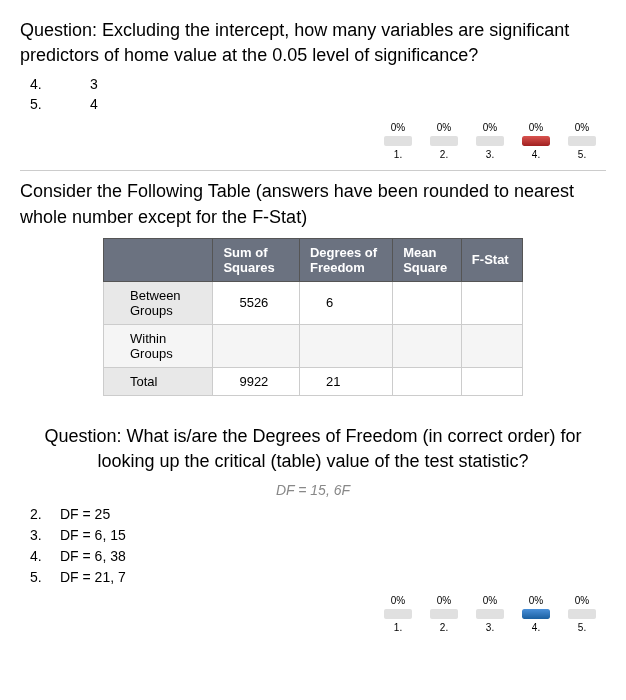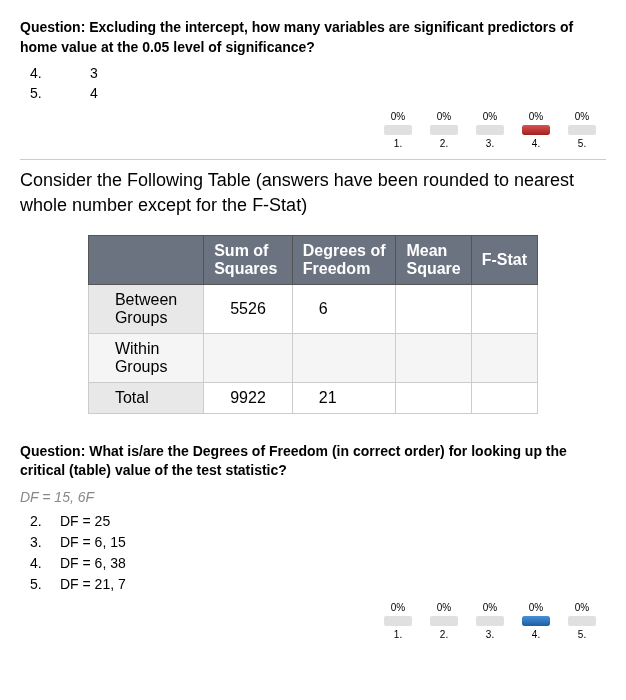--- a/index.html
+++ b/index.html
@@ -11,22 +11,22 @@
       width: 626px;
       min-height: 700px;
       padding: 18px 20px;
     }
 
     .question-block {
       margin-bottom: 10px;
     }
 
     .question-text {
-      font-weight: bold;
-      font-size: 14px;
+      font-weight: normal;
+      font-size: 18px;
       line-height: 1.4;
       margin-bottom: 8px;
     }
 
     .answer-options {
       margin-left: 10px;
     }
 
     .answer-row {
       display: flex;
@@ -89,22 +89,22 @@
 
     .consider-text {
       font-size: 18px;
       margin-bottom: 8px;
       line-height: 1.4;
     }
 
     
     .anova-table {
       border-collapse: collapse;
-      margin: 8px auto 14px auto;
-      font-size: 16px;
+      margin: 0 auto 14px auto;
+      font-size: 13px;
       min-width: 420px;
     }
 
     .anova-table th {
       background: #6b7280;
       color: #fff;
       padding: 6px 10px;
       text-align: left;
       border: 1px solid #555;
       font-weight: bold;
@@ -132,20 +132,21 @@
       margin-bottom: 14px;
     }
 
     .question2-block {
       margin-top: 8px;
     }
 
     .overlay-text-wrapper {
       position: relative;
       margin-bottom: 8px;
+      text-align: center;
     }
 
     .overlay-label {
       font-size: 14px;
       color: #888;
       font-style: italic;
     }
 
     .answer-options-2 {
       margin-left: 10px;

